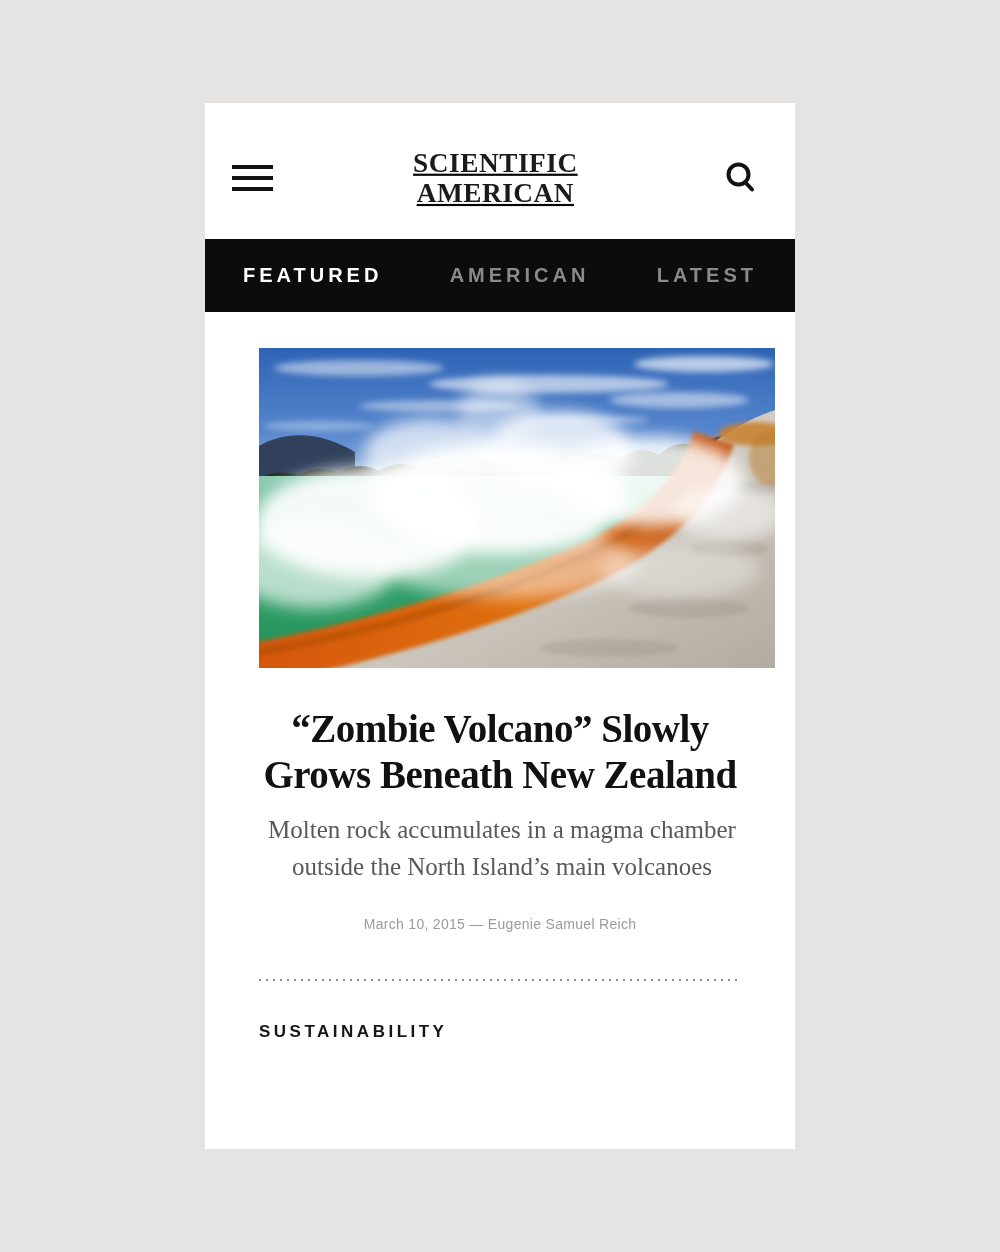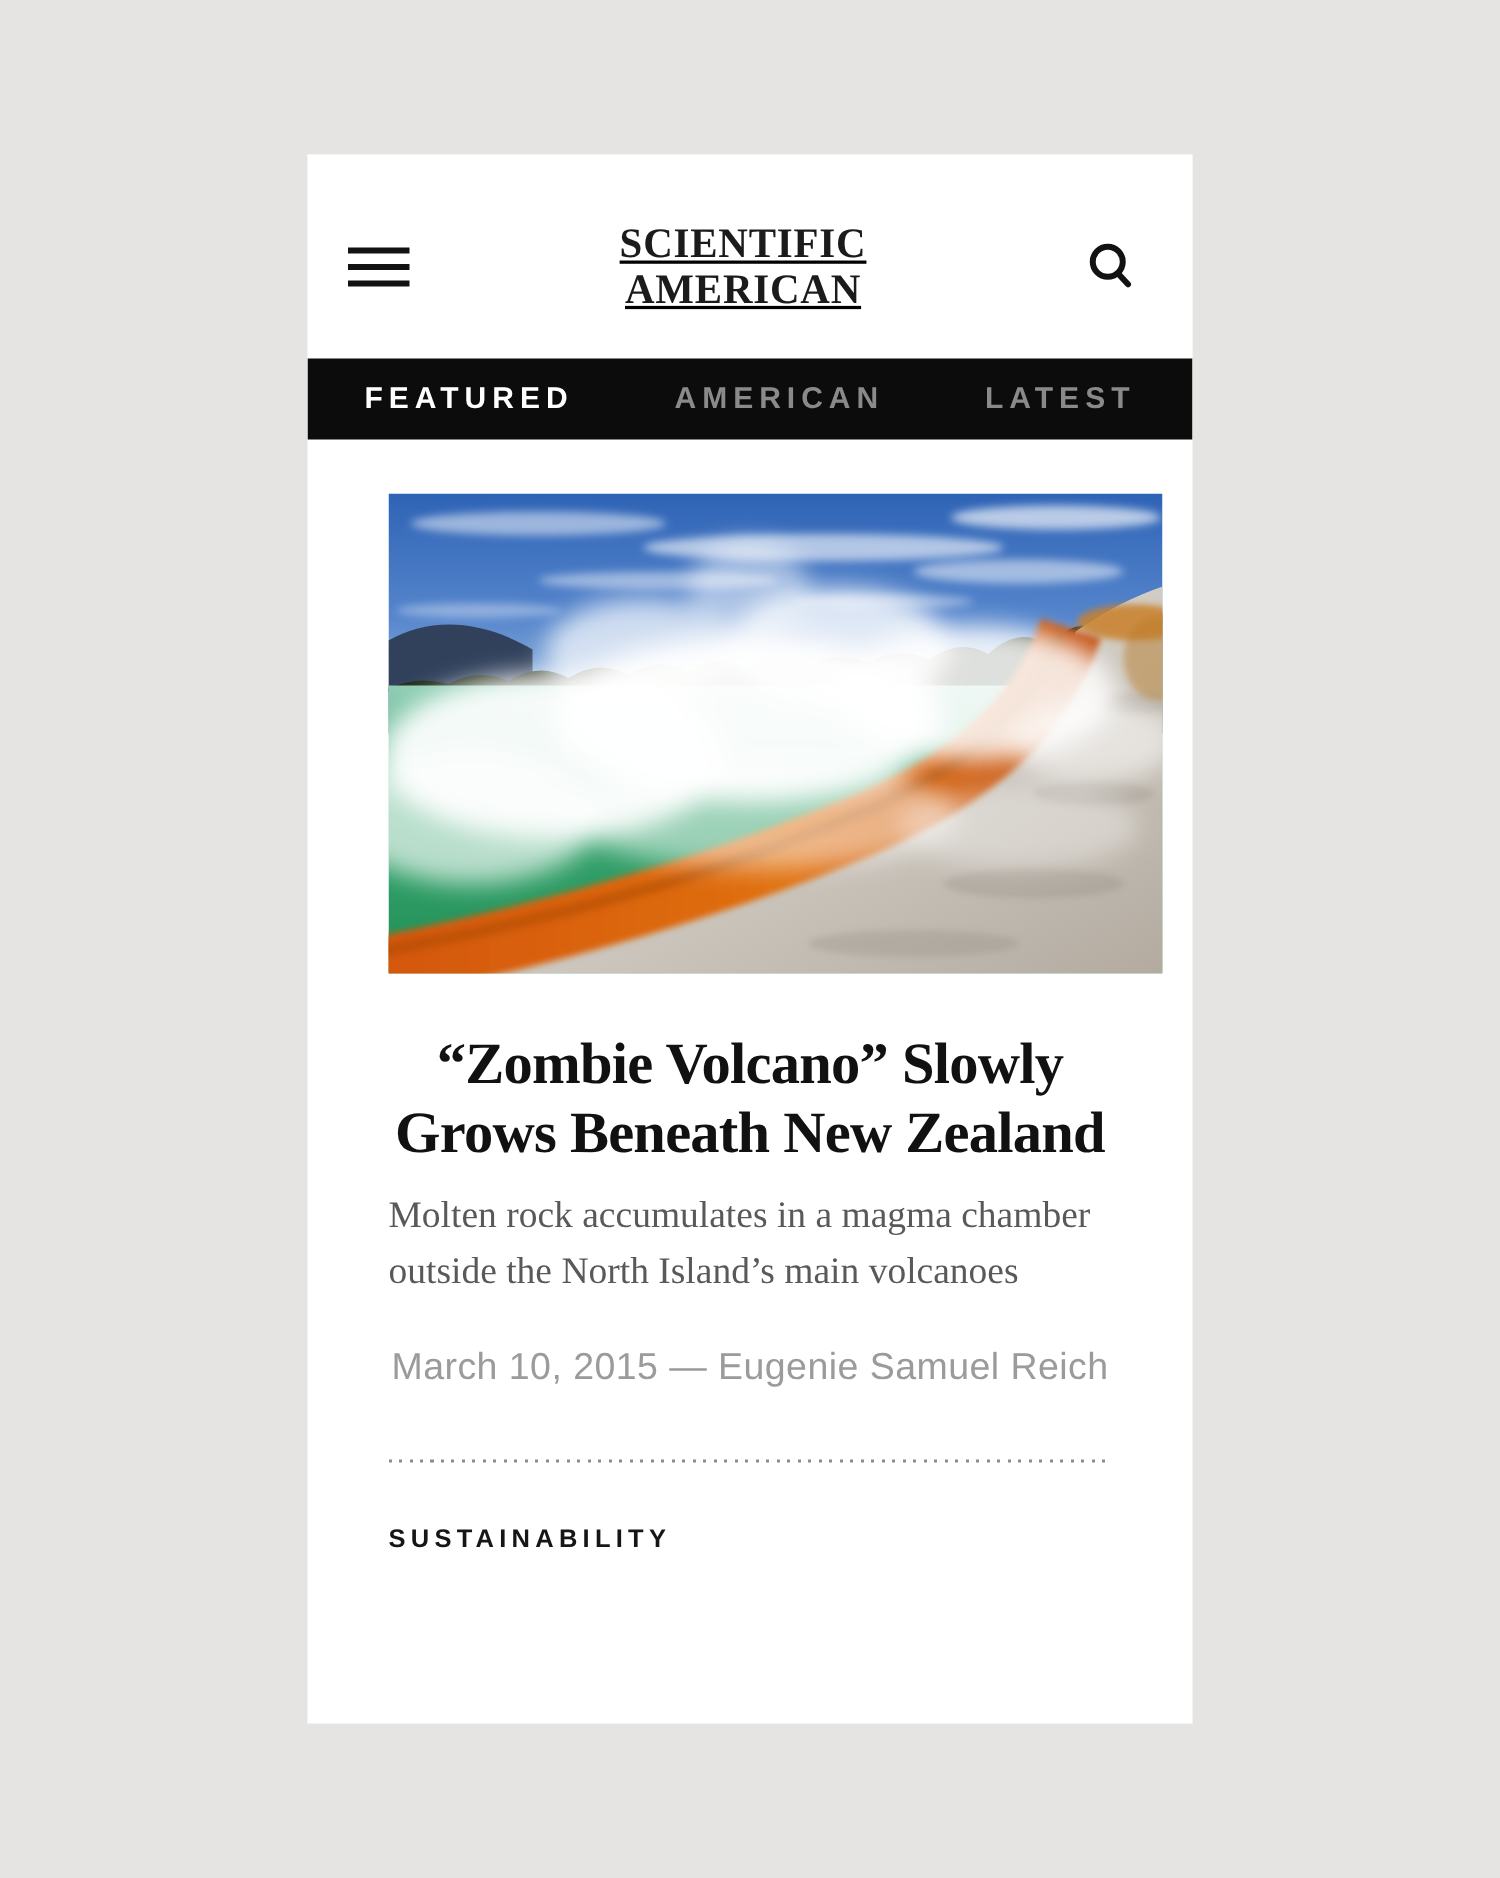--- a/index.html
+++ b/index.html
@@ -36,21 +36,21 @@
     font-size:26px;
     line-height:28px;
     letter-spacing:0.5px;
     color:#1b1b1b;
     cursor:pointer;
     transform:scale(1.05,1.08);
   }
   .search-btn{width:41px;display:flex;justify-content:flex-end;cursor:pointer;}
   
   .nav{
-    height:54px;
+    height:73px;
     background:#0c0c0c;
     display:flex;align-items:center;justify-content:space-between;
     padding:0 38px;
     box-sizing:border-box;
   }
   .tab{
     font-size:20px;
     font-weight:700;
     letter-spacing:4px;
     color:#8a8a8a;
@@ -78,24 +78,25 @@
     text-align:center;
     cursor:pointer;
   }
   .subtitle{
     margin:13px auto 0 auto;
     width:486px;
     font-family:"Liberation Serif", serif;
     font-size:25px;
     line-height:37px;
     color:#595959;
+    text-align:center;
   }
   .byline{
     margin-top:31px;
-    font-size:25px;
+    font-size:14px;
     letter-spacing:0.3px;
     color:#9b9b9b;
     text-align:center;
   }
   .dotted-divider{
     margin-top:47px;
     height:2px;
     background-image:repeating-linear-gradient(to right,#908d89 0 2px,transparent 2px 7px);
   }
   .category{

